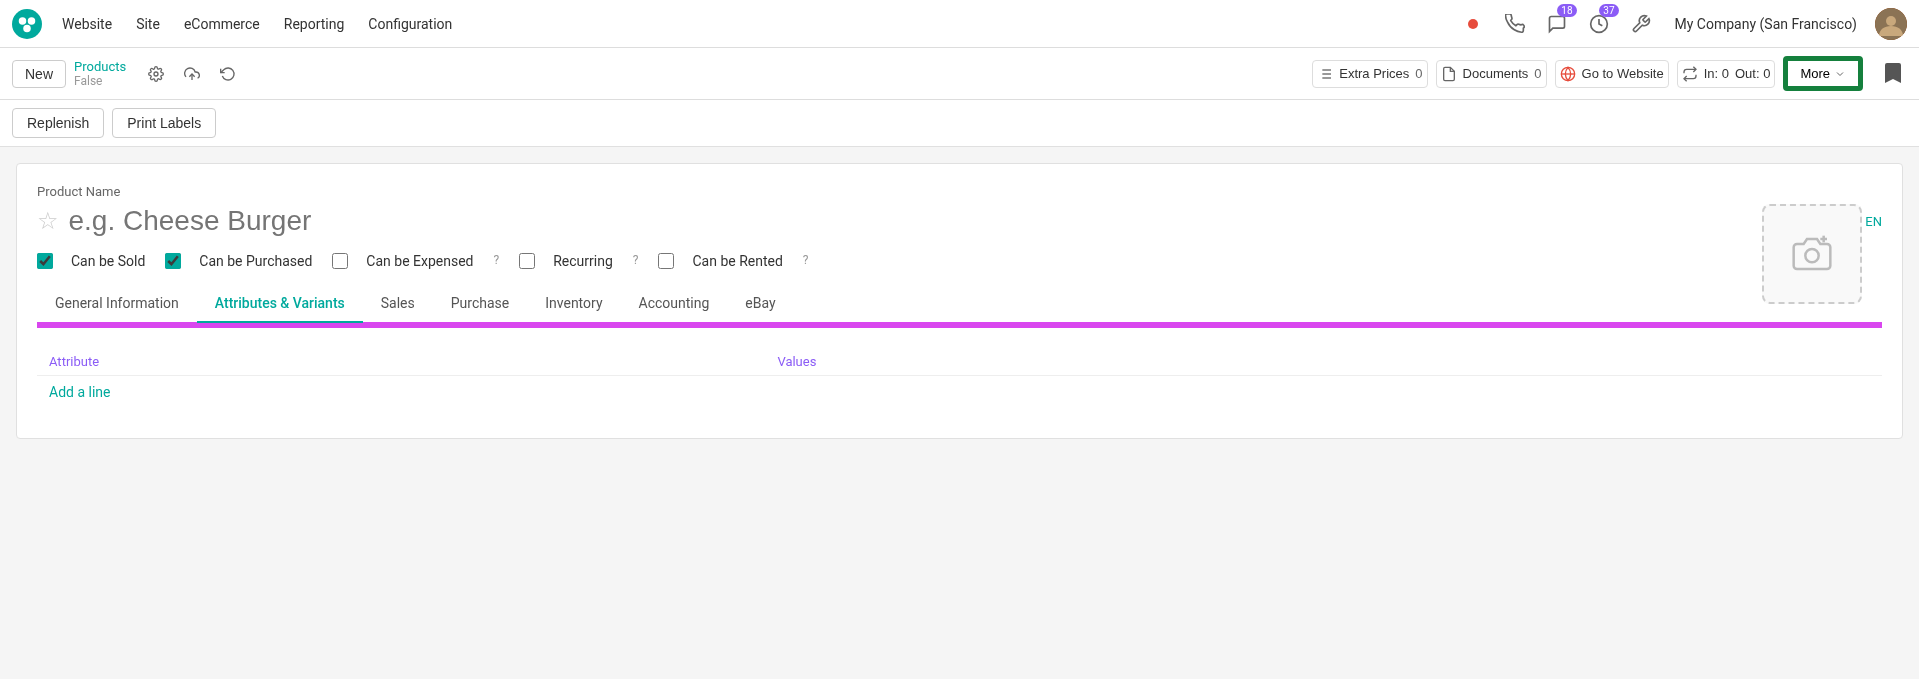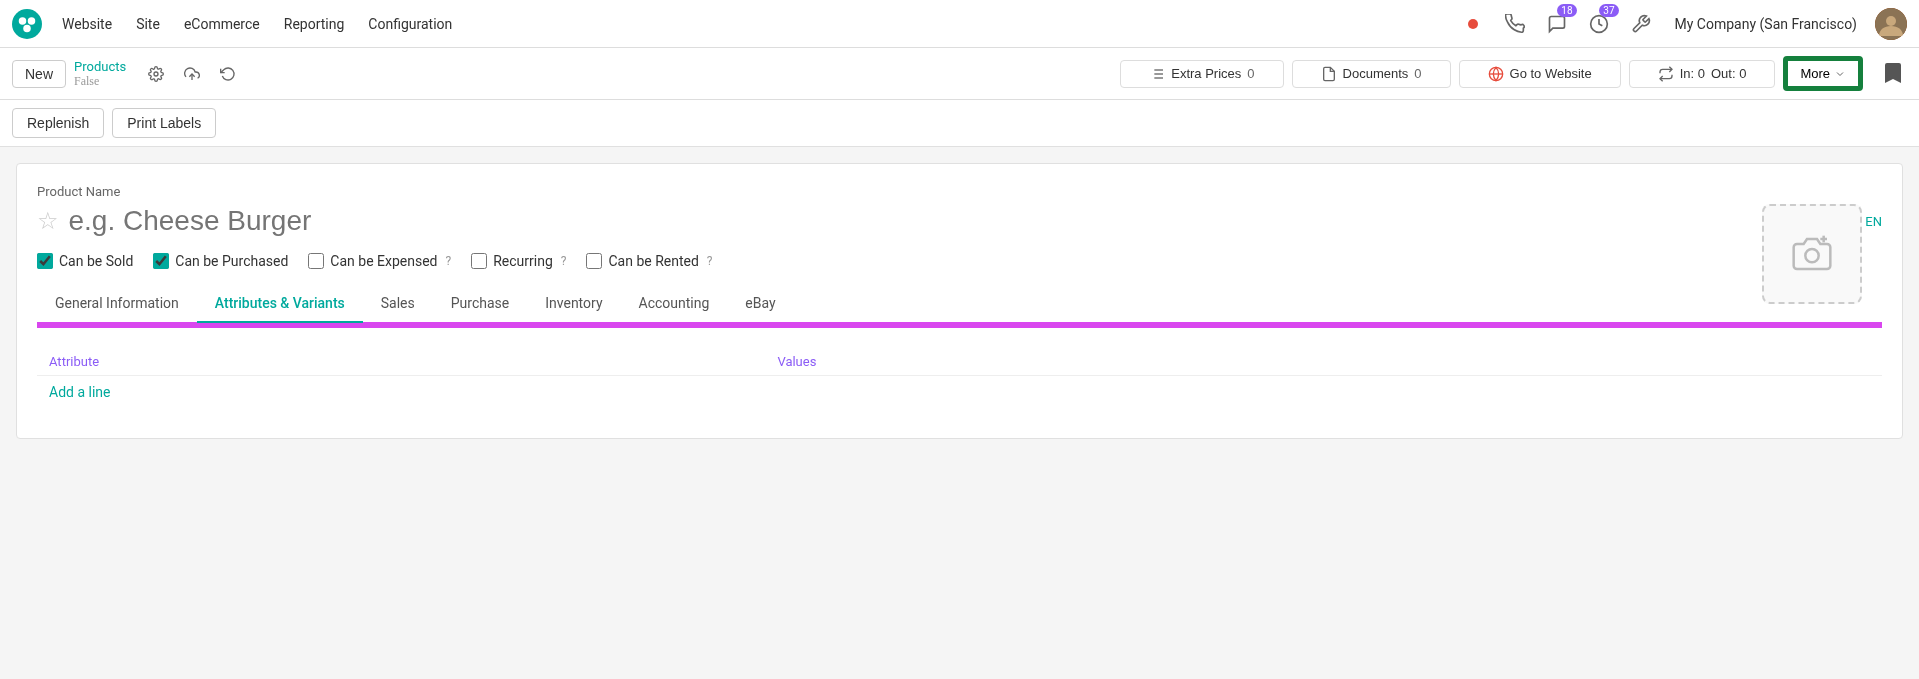--- a/index.html
+++ b/index.html
@@ -27,28 +27,28 @@
     .action-bar {
       display: flex; align-items: center; background: white; border-bottom: 1px solid #ddd;
       padding: 6px 12px; gap: 8px; height: 52px;
     }
     .btn-new {
       background: white; border: 1px solid #ccc; border-radius: 4px;
       padding: 5px 12px; cursor: pointer; font-size: 14px; color: #333;
     }
     .breadcrumb-area { display: flex; flex-direction: column; margin-right: 8px; }
     .breadcrumb-link { color: #00a99d; font-size: 13px; cursor: pointer; }
-    .breadcrumb-sub { color: #999; font-size: 12px; font-family: Liberation Serif, serif; }
+    .breadcrumb-sub { color: #999; font-size: 12px; }
     .icon-btn {
       width: 28px; height: 28px; display: flex; align-items: center; justify-content: center;
       cursor: pointer; color: #666; border-radius: 4px;
     }
     .action-bar-spacer { flex: 1; }
     .action-btn {
-      display: flex; align-items: center; gap: 6px; padding: 5px 28px;
+      display: flex; align-items: center; gap: 6px; padding: 5px 4px;
       border: 1px solid #ddd; border-radius: 4px; background: white; cursor: pointer;
       font-size: 13px; color: #333; white-space: nowrap;
     }
     .action-btn .count { font-size: 13px; color: #666; }
     .more-btn { display: flex; align-items: center; gap: 4px; padding: 5px 12px; border: 5px solid #15803d; border-radius: 4px; background: white; cursor: pointer; font-size: 13px; }
     .bookmark-btn { width: 28px; height: 28px; display: flex; align-items: center; justify-content: center; cursor: pointer; margin-left: 8px; }
 
     
     .sub-action-bar {
       background: white; border-bottom: 1px solid #e0e0e0; padding: 8px 12px;
@@ -73,21 +73,21 @@
     .lang-badge {
       display: flex; align-items: center; gap: 6px; color: #00a99d; font-size: 13px; cursor: pointer;
     }
     .grammarly-icon { width: 24px; height: 24px; background: #00a99d; border-radius: 50%; display: flex; align-items: center; justify-content: center; color: white; font-size: 12px; font-weight: bold; }
     .product-image-placeholder {
       width: 100px; height: 100px; border: 2px dashed #ccc; border-radius: 8px;
       display: flex; align-items: center; justify-content: center; cursor: pointer;
       position: absolute; right: 20px; top: 20px; background: #f9f9f9;
     }
     .checkboxes-row { display: flex; align-items: center; gap: 20px; margin-bottom: 16px; flex-wrap: wrap; }
-    .checkbox-item { display: flex; align-items: center; gap: 6px; }
+    .checkbox-item { display: flex; gap: 18px; }
     .checkbox-item input[type="checkbox"] { width: 16px; height: 16px; cursor: pointer; accent-color: #00a99d; }
     .checkbox-label { font-size: 14px; color: #333; }
     .question-mark { color: #999; font-size: 12px; cursor: pointer; margin-left: 2px; }
 
     
     .tabs-row {
       display: flex; border-bottom: 6px solid #d946ef; margin-bottom: 0;
     }
     .tab {
       padding: 10px 18px; cursor: pointer; font-size: 14px; color: #555;

